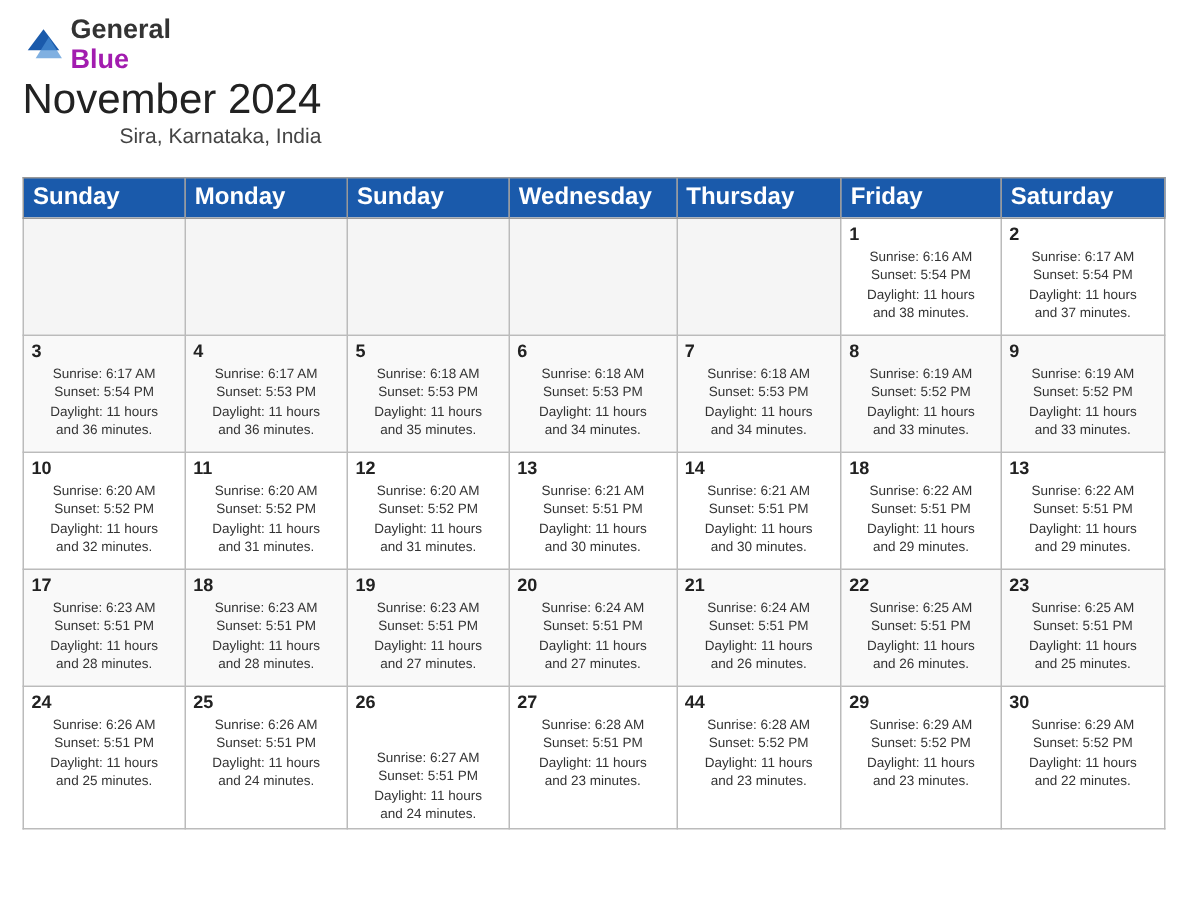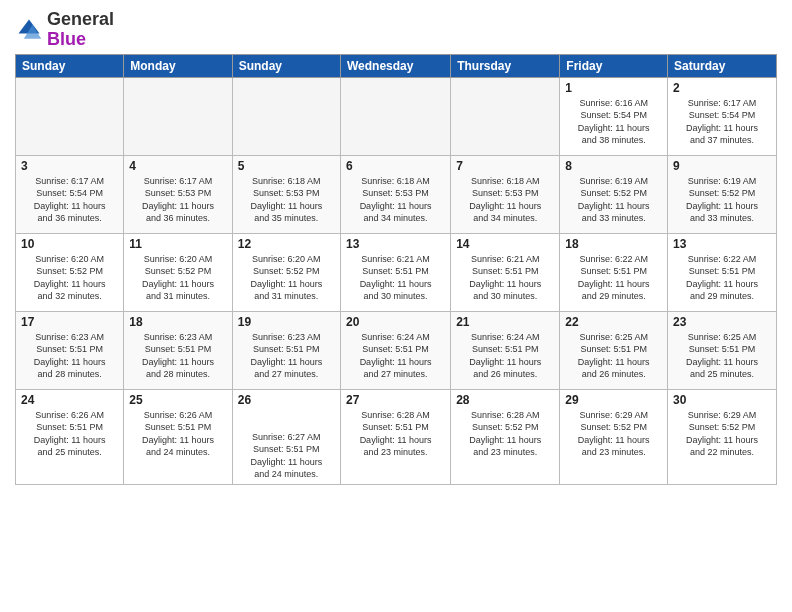--- a/index.html
+++ b/index.html
@@ -12,21 +12,21 @@
     }
     .page {
       width: 792px;
       height: 612px;
       padding: 10px 15px;
     }
     .header {
       display: flex;
       justify-content: space-between;
       align-items: flex-start;
-      margin-bottom: 4px;
+      margin-bottom: 20px;
       flex-direction: column;
     }
     .logo {
       display: flex;
       align-items: center;
       gap: 4px;
     }
     .logo-text {
       font-size: 18px;
       font-weight: bold;
@@ -52,21 +52,21 @@
     }
     .calendar {
       width: 100%;
       border-collapse: collapse;
     }
     .calendar th {
       background-color: #1a5aab;
       color: #fff;
       text-align: left;
       padding: 4px 6px;
-      font-size: 12px;
+      font-size: 16px;
       font-weight: bold;
       border: 1px solid #999;
     }
     .calendar td {
       border: 1px solid #bbb;
       vertical-align: top;
       padding: 3px 5px;
       font-size: 9.5px;
       color: #222;
       width: 113px;
@@ -99,20 +99,24 @@
   <div class="header">
     <div class="logo">
       <svg class="logo-icon" viewBox="0 0 32 32">
         <polygon points="16,4 28,20 4,20" fill="#1a5aab"></polygon>
         <polygon points="20,10 30,26 10,26" fill="#4a8fd4" opacity="0.7"></polygon>
       </svg>
       <div class="logo-text">
         <span class="logo-general">General</span><br>
         <span class="logo-blue">Blue</span>
       </div>
+    </div>
+    <div class="title-section">
+      <div class="month-title">November 2024</div>
+      <div class="location">Sira, Karnataka, India</div>
     </div>
   </div>
 
   <table class="calendar">
     <thead>
       <tr>
         <th>Sunday</th>
         <th>Monday</th>
         <th>Sunday</th>
         <th>Wednesday</th>
@@ -319,21 +323,21 @@
 and 24 minutes.</div>
           </td>
           <td>
             <span class="day-num">27</span>
             <div class="day-info" style="white-space: pre-line;">Sunrise: 6:28 AM
 Sunset: 5:51 PM
 Daylight: 11 hours
 and 23 minutes.</div>
           </td>
           <td>
-            <span class="day-num">28</span>
+            <span class="day-num">44</span>
             <div class="day-info" style="white-space: pre-line;">Sunrise: 6:28 AM
 Sunset: 5:52 PM
 Daylight: 11 hours
 and 23 minutes.</div>
           </td>
           <td>
             <span class="day-num">29</span>
             <div class="day-info" style="white-space: pre-line;">Sunrise: 6:29 AM
 Sunset: 5:52 PM
 Daylight: 11 hours

